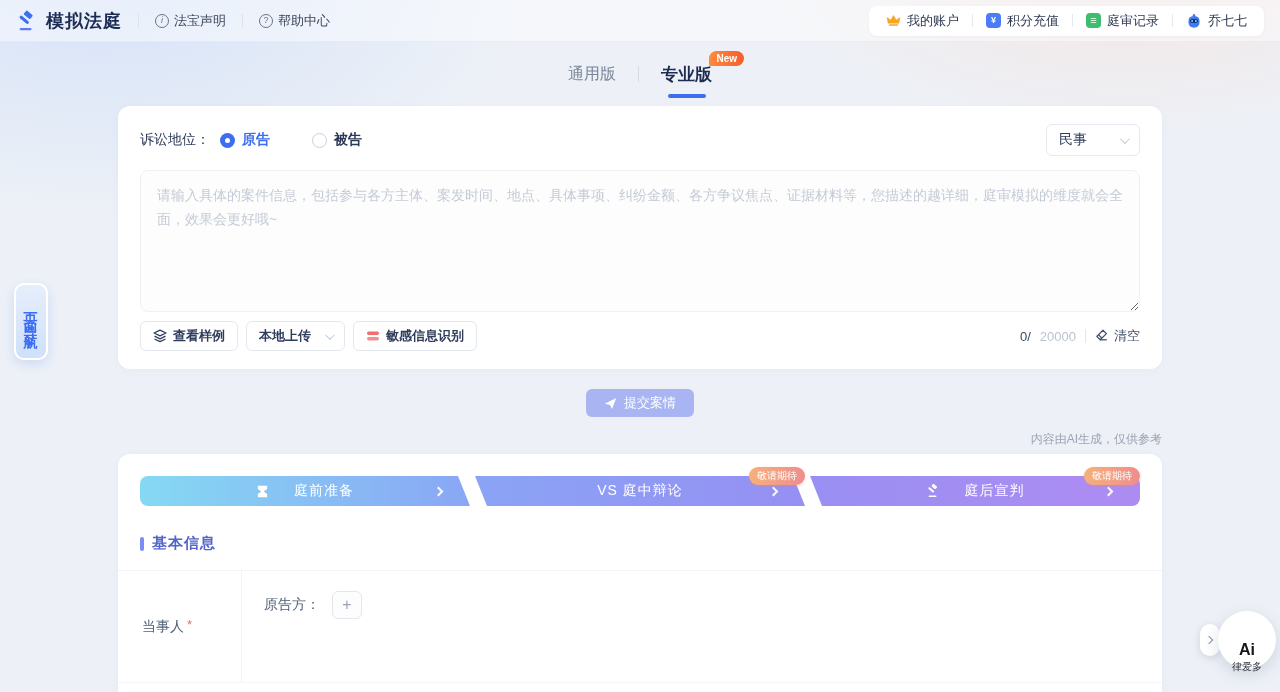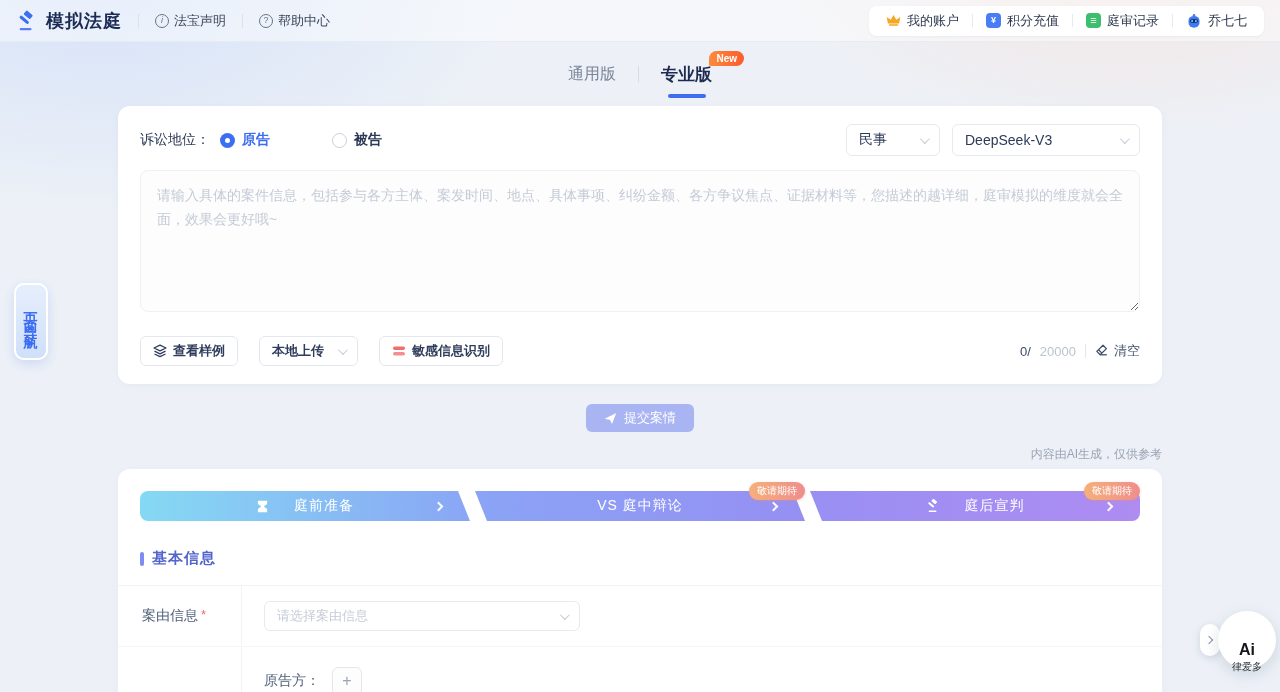--- a/index.html
+++ b/index.html
@@ -41,41 +41,41 @@
   .tab.active::after { content:""; position:absolute; left:50%; transform:translateX(-50%);
                        bottom:-12px; width:38px; height:4px; border-radius:2px; background:#3d6ef2; }
   .new-badge { position:absolute; top:-12px; right:-32px; background:linear-gradient(90deg,#ff8a3a,#f95d2e);
                color:#fff; font-size:10px; padding:2px 7px; border-radius:9px 9px 9px 2px; font-weight:600; }
   
   .main { width:1044px; margin:0 auto; }
   .card { background:#fff; border-radius:12px; box-shadow:0 2px 8px rgba(30,50,90,.04); }
   .card1 { margin-top:16px; padding:18px 22px; }
   .row1 { display:flex; align-items:center; }
   .pos-label { font-size:14px; color:#2c3a58; }
-  .radio-group { display:flex; align-items:center; gap:62px; margin-left:10px; }
+  .radio-group { display:flex; align-items:center; gap:42px; margin-left:10px; }
   .radio-opt { display:flex; align-items:center; gap:7px; cursor:pointer; }
   .radio { width:15px; height:15px; border-radius:50%; position:relative; }
   .radio.sel { background:#3d6ef2; }
   .radio.sel::after { content:""; position:absolute; left:5px; top:5px; width:5px; height:5px;
                       border-radius:50%; background:#fff; }
   .radio.unsel { background:#fff; border:1px solid #c8cfda; }
   .radio-opt .lbl-sel { color:#3d6ef2; font-weight:600; font-size:14px; }
   .radio-opt .lbl-unsel { color:#2c3a58; font-weight:600; font-size:14px; }
   .selects { margin-left:auto; display:flex; gap:12px; }
   .select { height:32px; border:1px solid #e6eaf0; border-radius:6px; background:#fff;
             display:flex; align-items:center; padding:0 12px; font-size:14px; color:#2c3a58;
             cursor:pointer; justify-content:space-between; }
   .sel-narrow { width:94px; } .sel-wide { width:188px; }
   .chev { width:7px; height:7px; border-right:1.5px solid #c3cad5; border-bottom:1.5px solid #c3cad5;
           transform:rotate(45deg) translateY(-2px); flex:none; margin-left:8px; }
   textarea.case-input { margin-top:14px; width:100%; height:142px; border:1px solid #eef1f5;
             border-radius:8px; background:#fdfdfe; padding:13px 16px; font-size:14px; line-height:1.7;
             color:#333; resize:both; outline:none; font-family:inherit; }
   textarea.case-input::placeholder { color:#c5cbd6; }
-  .toolbar { margin-top:20px; display:flex; align-items:center; gap:21px; }
+  .toolbar { margin-top:5px; display:flex; align-items:center; gap:8px; }
   .tb-btn { height:30px; border:1px solid #e3e8ef; border-radius:6px; background:#fff;
             display:flex; align-items:center; gap:6px; padding:0 12px; font-size:13px;
             font-weight:600; color:#2f3d5c; cursor:pointer; }
   .tb-right { margin-left:auto; display:flex; align-items:center; gap:9px; }
   .cnt { font-size:13px; color:#3a4964; } .cnt-lim { font-size:13px; color:#bcc3cf; }
   .tb-sep { width:1px; height:14px; background:#e4e8ee; }
   .clear-btn { display:flex; align-items:center; gap:5px; font-size:13px; color:#42506c; cursor:pointer; }
   .submit-wrap { display:flex; justify-content:center; margin-top:20px; }
   .submit-btn { height:28px; padding:0 18px; border-radius:6px; background:#a9b5f3; color:#fff;
                 font-size:13px; display:flex; align-items:center; gap:7px; cursor:pointer; border:none; }
@@ -222,24 +222,20 @@
         <div class="radio-opt">
           <span class="radio unsel"></span>
           <span class="lbl-unsel">被告</span>
         </div>
       </div>
       <div class="selects">
         <div class="select sel-narrow">
           <span>民事</span>
           <span class="chev"></span>
         </div>
-        <div class="select sel-wide">
-          <span>DeepSeek-V3</span>
-          <span class="chev"></span>
-        </div>
       </div>
     </div>
 
     <textarea class="case-input" placeholder="请输入具体的案件信息，包括参与各方主体、案发时间、地点、具体事项、纠纷金额、各方争议焦点、证据材料等，您描述的越详细，庭审模拟的维度就会全面，效果会更好哦~" style=""></textarea>
 
     <div class="toolbar">
       <div class="tb-btn">
         <span>
           <svg width="14" height="14" viewBox="0 0 14 14" fill="none" stroke="#2f3d5c" stroke-width="1.3" stroke-linejoin="round">
             <path d="M7 1.2 13 4 7 6.8 1 4z"></path>
@@ -330,32 +326,20 @@
         <span class="soon-badge">敬请期待</span>
       </div>
     </div>
 
     <div class="sec-head">
       <span class="sec-bar"></span>
       <span class="sec-title">基本信息</span>
     </div>
 
     <div class="form-table">
-      <div class="f-row">
-        <div class="f-label">
-          <span>案由信息</span>
-          <span class="req">*</span>
-        </div>
-        <div class="f-content">
-          <div class="select sel-case">
-            <span>请选择案由信息</span>
-            <span class="chev"></span>
-          </div>
-        </div>
-      </div>
       <div class="f-row r2">
         <div class="f-label">
           <span>当事人</span>
           <span class="req">*</span>
         </div>
         <div class="f-content">
           <div class="party-line">
             <span class="party-lbl">原告方：</span>
             <div class="add-btn">
               <span>+</span>

